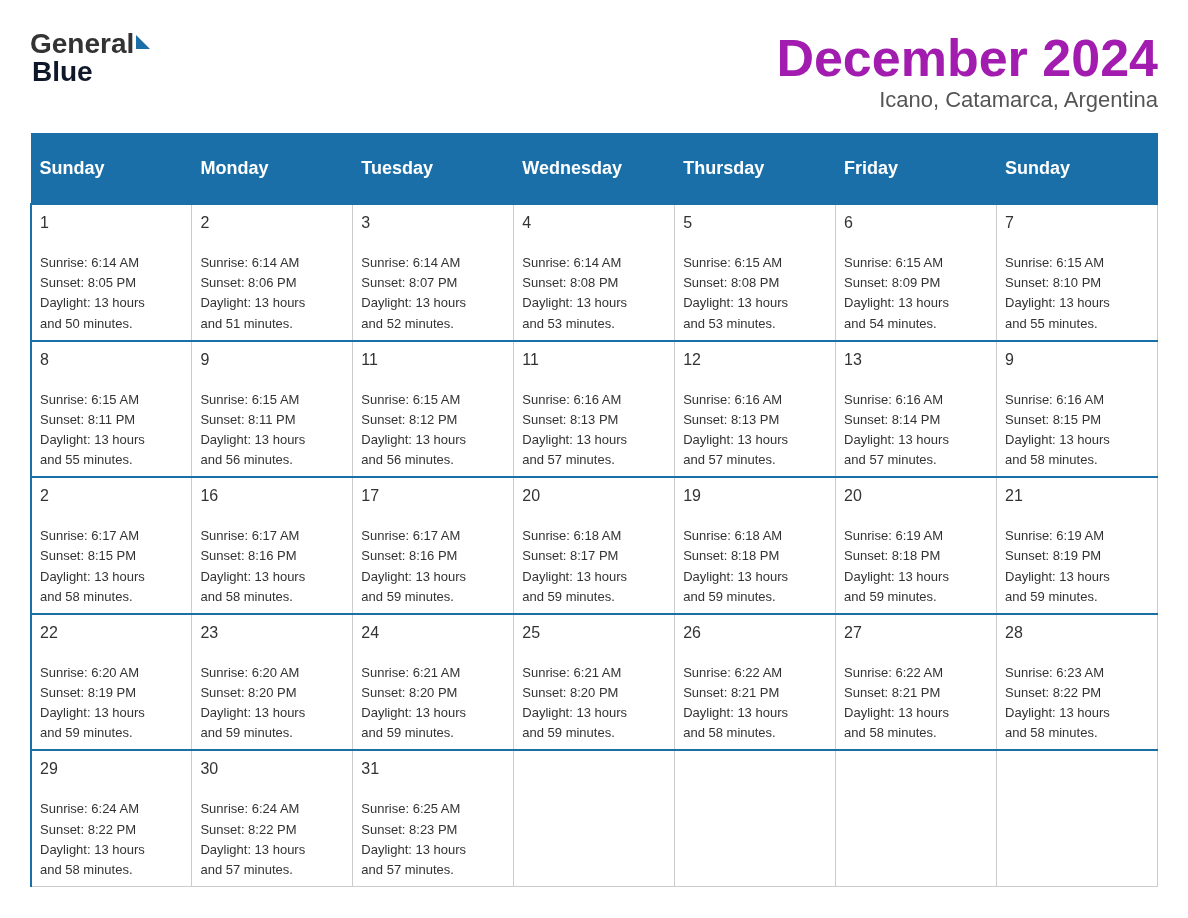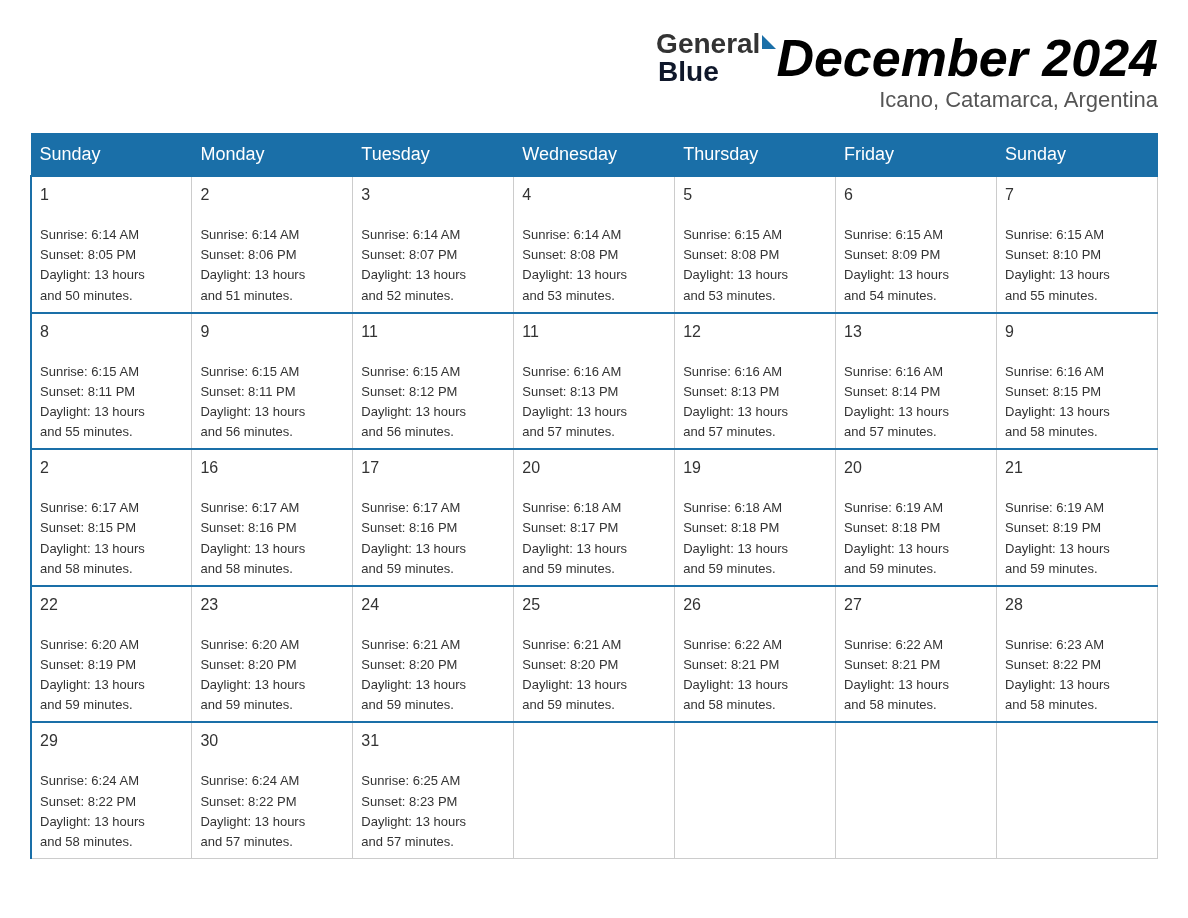--- a/index.html
+++ b/index.html
@@ -5,21 +5,21 @@
     * { box-sizing: border-box; margin: 0; padding: 0; }
     body {
       font-family: Arial, sans-serif;
       background: #fff;
       padding: 30px;
       width: 1188px;
       min-height: 918px;
     }
     .header {
       display: flex;
-      justify-content: flex-end;
+      justify-content: space-between;
       align-items: flex-start;
       margin-bottom: 20px;
     }
     .logo {
       display: flex;
       flex-direction: column;
       align-items: flex-start;
     }
     .logo-text {
       display: flex;
@@ -46,40 +46,39 @@
       font-weight: bold;
       margin-top: -2px;
       padding-left: 2px;
     }
     .title-section {
       text-align: right;
     }
     .month-title {
       font-size: 52px;
       font-weight: bold;
-      color: #000000;
+      color: #a21caf;
       line-height: 1.1;
-      font-style: italic;
     }
     .location-title {
       font-size: 22px;
       color: #555;
       margin-top: 0;
     }
     .calendar-table {
       width: 100%;
       border-collapse: collapse;
       border: 1px solid #aaa;
     }
     .calendar-table th {
       background-color: #1a6fa8;
       color: #fff;
-      padding: 10px 8px;
+      padding: 24px 8px;
       font-size: 18px;
-      font-weight: normal;
+      font-weight: bold;
       text-align: left;
       border: 1px solid #1a6fa8;
     }
     .calendar-table td {
       vertical-align: top;
       padding: 6px 8px;
       border: 1px solid #ccc;
       width: 14.28%;
       min-height: 100px;
       font-size: 13px;

